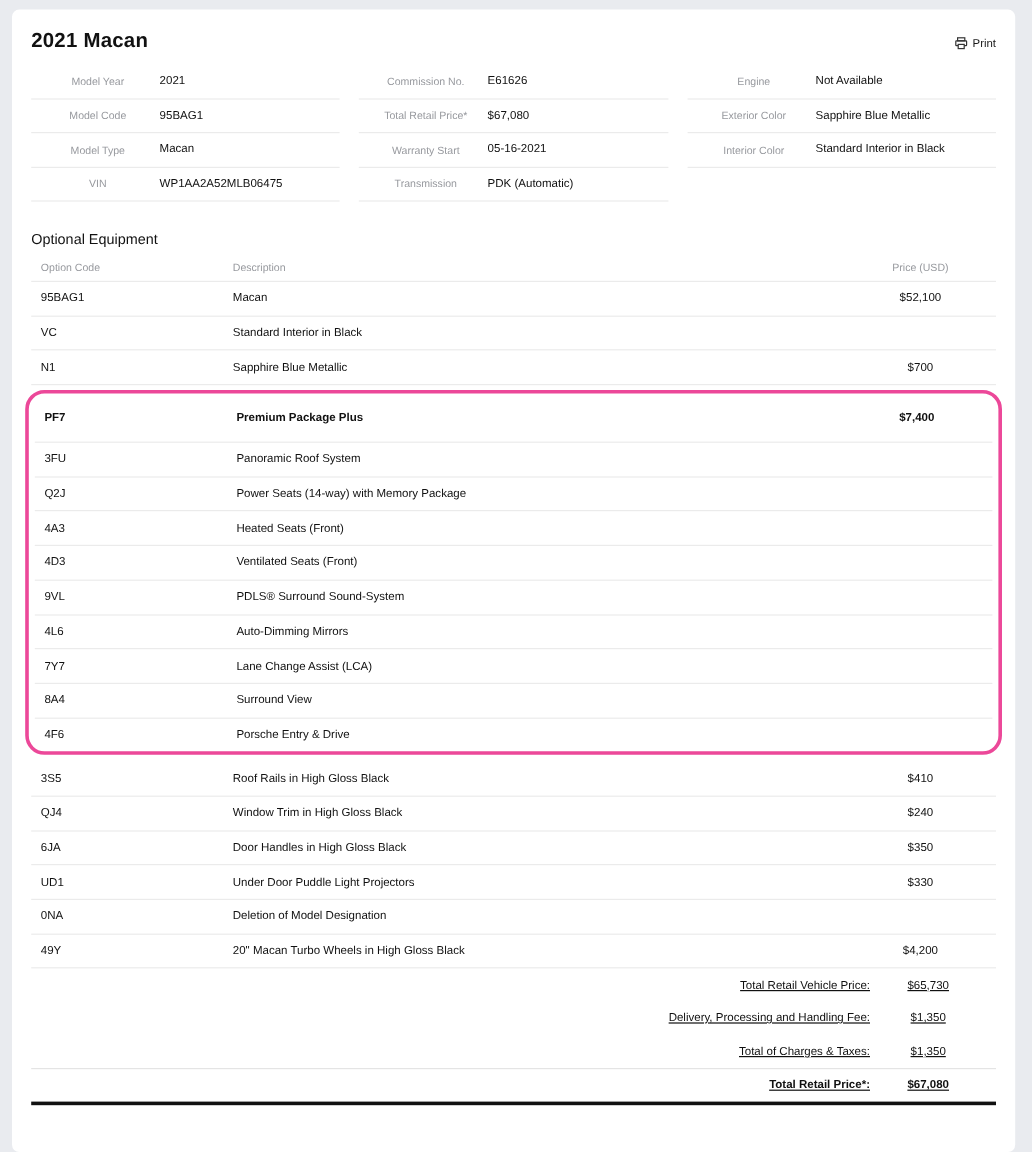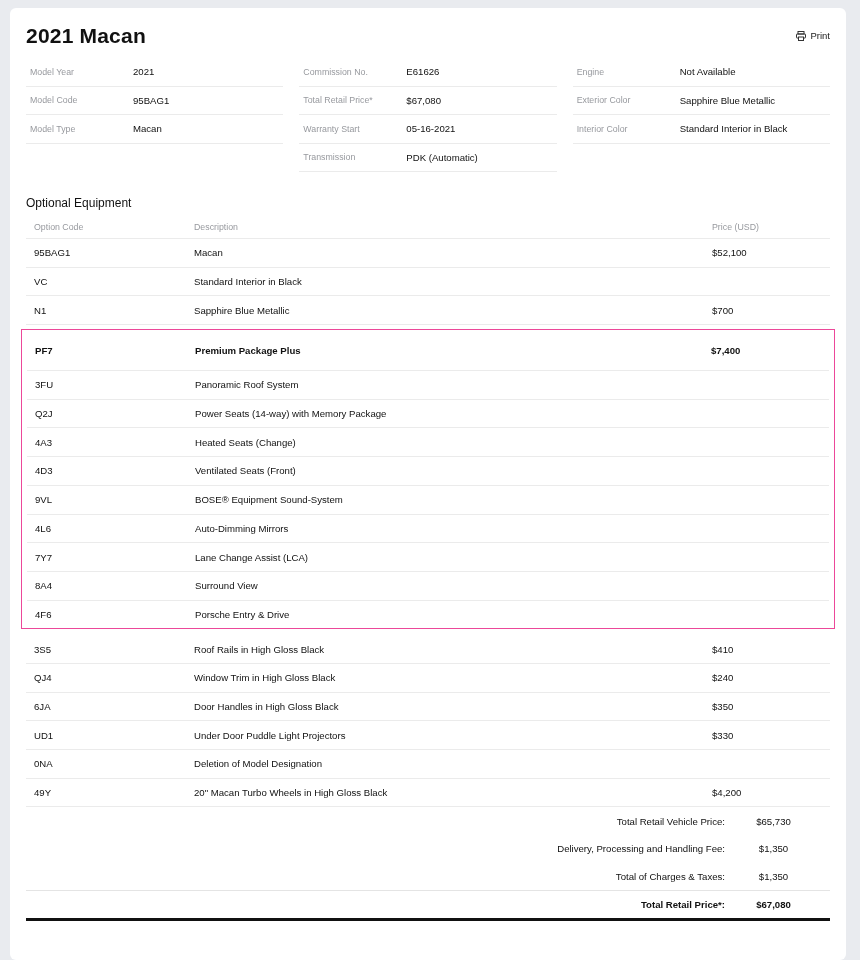--- a/index.html
+++ b/index.html
@@ -12,53 +12,53 @@
   }
   .card {
     box-sizing:border-box;
     width:836px; height:952px;
     margin:8px 14px 0 10px;
     background:#fff;
     border-radius:6px;
     padding:12px 16px 8px 16px;
   }
   .card-header { display:flex; justify-content:space-between; align-items:flex-start; padding:4px 0 10px 0; }
-  .page-title { margin:0; font-size:21px; font-weight:700; letter-spacing:.2px; }
+  .page-title { margin:0; font-size:17px; font-weight:700; letter-spacing:.2px; }
   .print-btn {
-    display:flex; align-items:flex-start; gap:3px;
+    display:flex; align-items:center; gap:3px;
     background:none; border:none; padding:6px 0 0 0;
     font-family:inherit; font-size:9.5px; color:#1a1a1a; cursor:pointer;
   }
   .print-btn svg { display:block; }
 
-  .details { display:flex; gap:16px; }
+  .details { display:flex; gap:16px;text-align:center; }
   .detail-col { flex:1; min-width:0; }
   .detail-row { display:flex; align-items:center; height:27.5px; border-bottom:1px solid #ebebeb; }
   .detail-label { width:103px; padding-left:4px; flex-shrink:0; color:#97999e; font-size:8.8px; }
   .detail-value { font-size:9.6px; color:#111; white-space:nowrap; }
 
   .section-heading { font-size:12px; font-weight:400; margin:24px 0 6px 0; }
 
   .tbl-header, .opt-row, .total-row { display:flex; align-items:center; }
   .tbl-header { height:22px; border-bottom:1px solid #ebebeb; color:#97999e; font-size:8.8px; }
   .col-code { width:160px; padding-left:8px; flex-shrink:0; }
   .col-desc { flex:1; min-width:0; }
-  .col-price { width:110px; padding-right:8px; text-align:left; flex-shrink:0; }
+  .col-price { width:110px; padding-right:8px; text-align:center; flex-shrink:0; }
   .opt-row { height:27.7px; border-bottom:1px solid #ebebeb; font-size:9.6px; }
 
   .package-box {
     margin:4px -5px 6px -5px;
-    border:1px solid #ec4899;
-    border-radius:0;
+    border:3px solid #ec4899;
+    border-radius:16px;
     padding:0 5px;
   }
   .pkg-head { height:40px; font-weight:700; }
   .pkg-items .opt-row:last-child { border-bottom:none; }
 
-  .total-row { height:27.5px; justify-content:flex-end; font-size:9.6px; }
+  .total-row { height:27.5px; justify-content:flex-end; font-size:9.6px;text-decoration:underline; }
   .total-label { text-align:right; }
   .total-value { width:97px; text-align:center; padding-right:8px; }
   .total-row:last-child {
     font-weight:700;
     border-top:1px solid #e4e4e4;
     border-bottom:3px solid #111;
   }
 </style>
 </head>
 <body>
@@ -90,20 +90,24 @@
         <div class="detail-row">
           <span class="detail-label">Model Code</span>
           <span class="detail-value">95BAG1</span>
         </div>
 
         <div class="detail-row">
           <span class="detail-label">Model Type</span>
           <span class="detail-value">Macan</span>
         </div>
 
+        <div class="detail-row">
+          <span class="detail-label">VIN</span>
+          <span class="detail-value">WP1AA2A52MLB06475</span>
+        </div>
       </div>
     <div class="detail-col">
 
         <div class="detail-row">
           <span class="detail-label">Commission No.</span>
           <span class="detail-value">E61626</span>
         </div>
 
         <div class="detail-row">
           <span class="detail-label">Total Retail Price*</span>
@@ -183,33 +187,33 @@
         </div>
 
         <div class="opt-row">
           <span class="col-code">Q2J</span>
           <span class="col-desc">Power Seats (14-way) with Memory Package</span>
           <span class="col-price"></span>
         </div>
 
         <div class="opt-row">
           <span class="col-code">4A3</span>
-          <span class="col-desc">Heated Seats (Change)</span>
+          <span class="col-desc">Heated Seats (Front)</span>
           <span class="col-price"></span>
         </div>
 
         <div class="opt-row">
           <span class="col-code">4D3</span>
           <span class="col-desc">Ventilated Seats (Front)</span>
           <span class="col-price"></span>
         </div>
 
         <div class="opt-row">
           <span class="col-code">9VL</span>
-          <span class="col-desc">BOSE® Equipment Sound-System</span>
+          <span class="col-desc">PDLS® Surround Sound-System</span>
           <span class="col-price"></span>
         </div>
 
 
         <div class="opt-row">
           <span class="col-code">4L6</span>
           <span class="col-desc">Auto-Dimming Mirrors</span>
           <span class="col-price"></span>
         </div>
 

